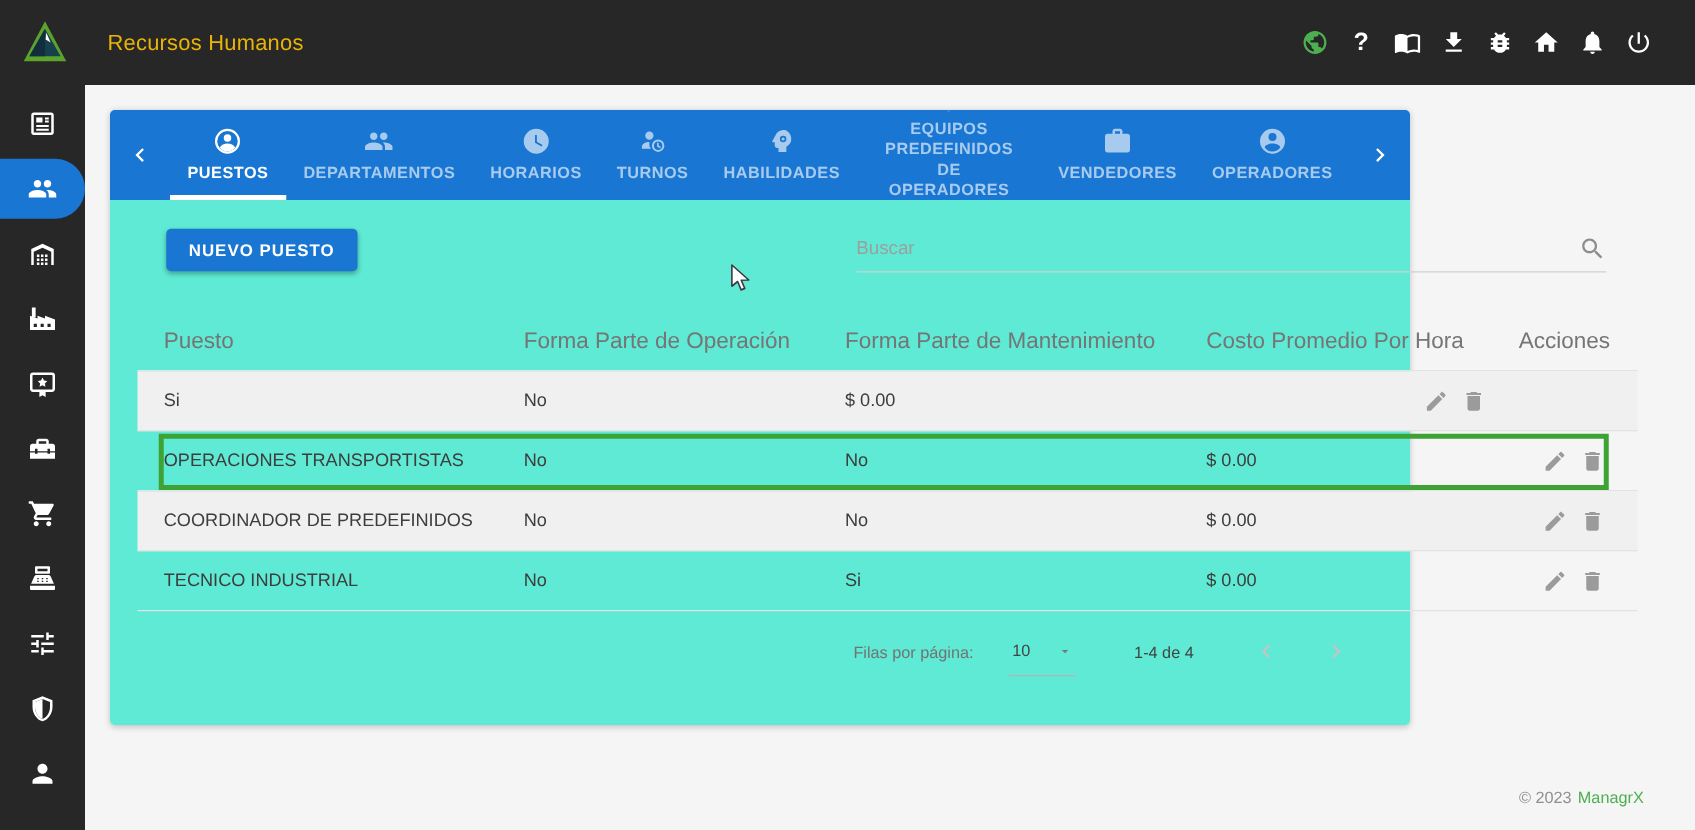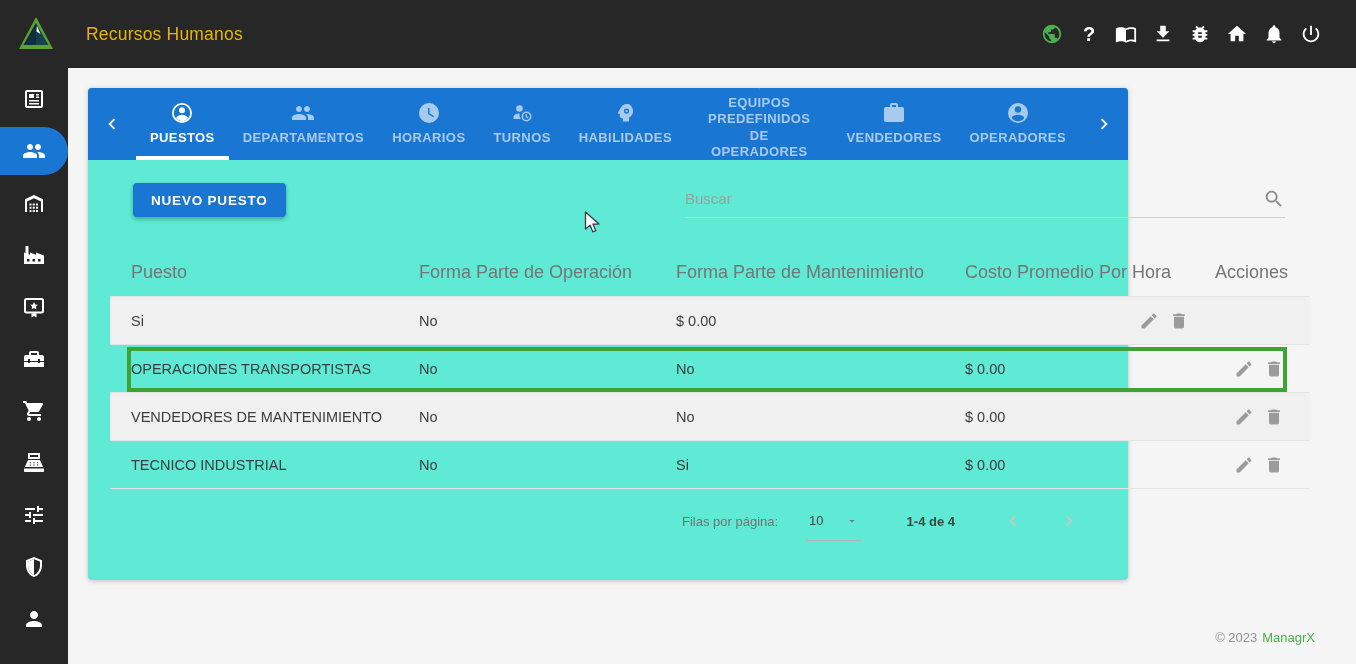--- a/index.html
+++ b/index.html
@@ -80,21 +80,21 @@
                    border:4px solid #3fa235; pointer-events:none; z-index:3; }
 
   
   .pagination { position:absolute; top:409px; right:47px; height:48px; display:flex;
                 align-items:center; color:#737373; font-size:13px; }
   .per-page-label { margin-right:28px; }
   .per-page { display:flex; align-items:center; gap:22px; color:#444444;
               border-bottom:1px solid #b5b5b5; padding:0 3px 12px 3px; margin-bottom:-12px;
               cursor:pointer; }
   .per-page svg { width:12px; height:12px; color:#757575; }
-  .range { margin-left:46px; color:#444444;font-weight:bold; }
+  .range { margin-left:46px; color:#444444; }
   .page-btn { margin-left:46px; width:24px; height:24px; color:#c5c5c5; display:flex;
               align-items:center; justify-content:center; cursor:pointer; }
   .page-btn + .page-btn { margin-left:32px; }
   .page-btn svg { width:22px; height:22px; }
 
   
   .footer { position:absolute; top:630px; right:41px; font-size:13px; color:#8f8f8f; }
   .footer .brand { color:#4caf50; margin-left:5px; text-decoration:none; cursor:pointer; }
 
   
@@ -337,21 +337,21 @@
           <span class="action-icon"><svg viewBox="0 0 24 24" fill="currentColor">
                 <path d="M3 17.25V21h3.75L17.81 9.94l-3.75-3.75L3 17.25zM20.71 7.04c.39-.39.39-1.02 0-1.41l-2.34-2.34c-.39-.39-1.02-.39-1.41 0l-1.83 1.83 3.75 3.75 1.83-1.83z"></path>
               </svg></span>
           <span class="action-icon"><svg viewBox="0 0 24 24" fill="currentColor">
                 <path d="M6 19c0 1.1.9 2 2 2h8c1.1 0 2-.9 2-2V7H6v12zM19 4h-3.5l-1-1h-5l-1 1H5v2h14V4z"></path>
               </svg></span>
         </div>
       </div>
 
       <div class="t-row gray">
-        <div class="cell">VENDEDORES DE MANTENIMIENTO</div>
+        <div class="cell">COORDINADOR DE PREDEFINIDOS</div>
         <div class="cell">No</div>
         <div class="cell">No</div>
         <div class="cell">$ 0.00</div>
         <div class="cell actions">
           <span class="action-icon"><svg viewBox="0 0 24 24" fill="currentColor">
                 <path d="M3 17.25V21h3.75L17.81 9.94l-3.75-3.75L3 17.25zM20.71 7.04c.39-.39.39-1.02 0-1.41l-2.34-2.34c-.39-.39-1.02-.39-1.41 0l-1.83 1.83 3.75 3.75 1.83-1.83z"></path>
               </svg></span>
           <span class="action-icon"><svg viewBox="0 0 24 24" fill="currentColor">
                 <path d="M6 19c0 1.1.9 2 2 2h8c1.1 0 2-.9 2-2V7H6v12zM19 4h-3.5l-1-1h-5l-1 1H5v2h14V4z"></path>
               </svg></span>

